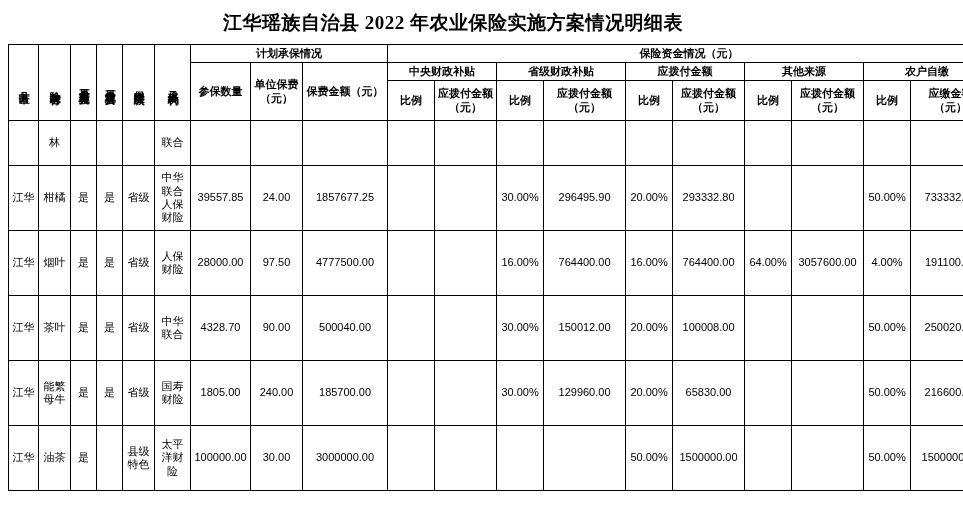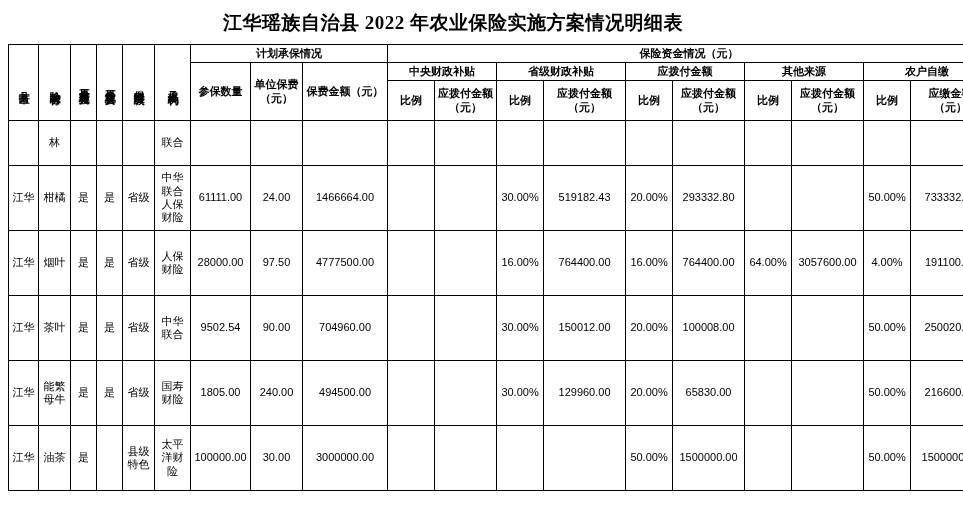--- a/index.html
+++ b/index.html
@@ -166,27 +166,27 @@
 
       </tr>
 
       <tr class="row-tall">
         <td>江华</td>
         <td>柑橘</td>
         <td>是</td>
         <td>是</td>
         <td>省级</td>
         <td>中华联合人保财险</td>
-        <td class="num">61111.00</td>
+        <td class="num">39557.85</td>
         <td class="num">24.00</td>
-        <td class="num">1466664.00</td>
+        <td class="num">1857677.25</td>
         <td class="num"></td>
         <td class="num"></td>
         <td class="num">30.00%</td>
-        <td class="num">519182.43</td>
+        <td class="num">296495.90</td>
         <td class="num">20.00%</td>
         <td class="num">293332.80</td>
         <td class="num"></td>
         <td class="num"></td>
         <td class="num">50.00%</td>
         <td class="num">733332.00</td>
 
       </tr>
 
       <tr class="row-tall">
@@ -212,23 +212,23 @@
 
       </tr>
 
       <tr class="row-tall">
         <td>江华</td>
         <td>茶叶</td>
         <td>是</td>
         <td>是</td>
         <td>省级</td>
         <td>中华联合</td>
-        <td class="num">9502.54</td>
+        <td class="num">4328.70</td>
         <td class="num">90.00</td>
-        <td class="num">704960.00</td>
+        <td class="num">500040.00</td>
         <td class="num"></td>
         <td class="num"></td>
         <td class="num">30.00%</td>
         <td class="num">150012.00</td>
         <td class="num">20.00%</td>
         <td class="num">100008.00</td>
         <td class="num"></td>
         <td class="num"></td>
         <td class="num">50.00%</td>
         <td class="num">250020.00</td>
@@ -237,21 +237,21 @@
 
       <tr class="row-tall">
         <td>江华</td>
         <td>能繁母牛</td>
         <td>是</td>
         <td>是</td>
         <td>省级</td>
         <td>国寿财险</td>
         <td class="num">1805.00</td>
         <td class="num">240.00</td>
-        <td class="num">494500.00</td>
+        <td class="num">185700.00</td>
         <td class="num"></td>
         <td class="num"></td>
         <td class="num">30.00%</td>
         <td class="num">129960.00</td>
         <td class="num">20.00%</td>
         <td class="num">65830.00</td>
         <td class="num"></td>
         <td class="num"></td>
         <td class="num">50.00%</td>
         <td class="num">216600.00</td>

